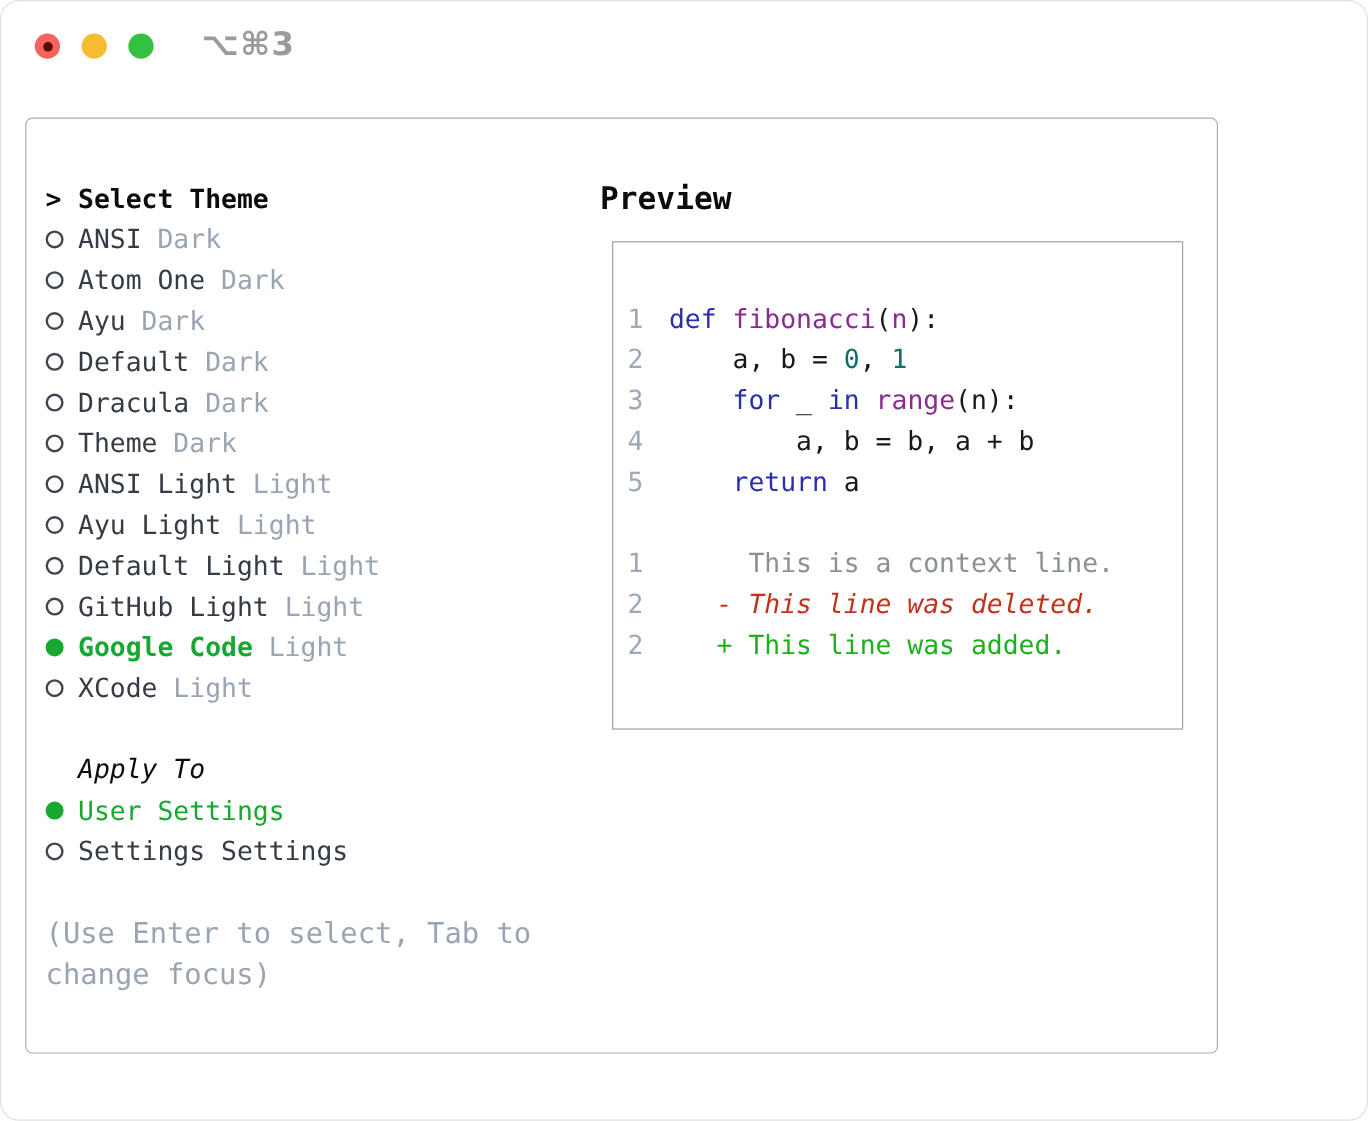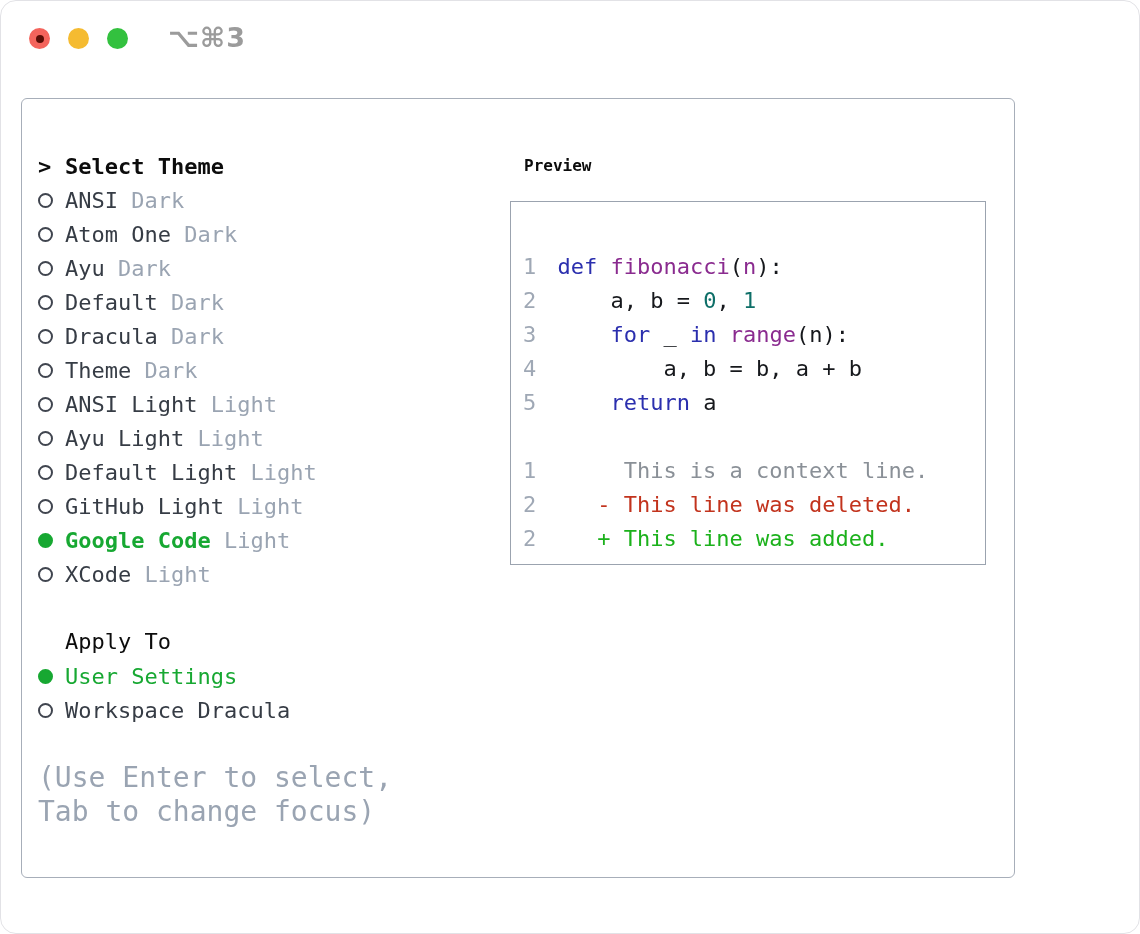--- a/index.html
+++ b/index.html
@@ -46,42 +46,42 @@
   }
   .theme-item { cursor:pointer; }
   .tname { color:var(--text-dark); }
   .tvariant { color:var(--muted-gray); margin-left:1ch;text-align:right; }
   .theme-item.selected .tname { color:var(--selection-green);font-weight:bold; }
   .theme-item.selected .radio,
   .apply-item.selected .radio { background:var(--selection-green); border-color:var(--selection-green); }
   .apply-item.selected .alabel { color:var(--selection-green); }
   .alabel { color:var(--text-dark); }
 
-  .apply-header { margin-top:34px; height:34px; line-height:34px; font-size:22px; color:var(--header-black); padding-left:27px; }
+  .apply-header { margin-top:34px; height:34px; line-height:34px; font-size:22px; color:var(--header-black); padding-left:27px;font-style:italic; }
 
   .hint {
     margin-top:34px; max-width:420px;
-    font-size:28px; line-height:34px; color:var(--muted-gray);
+    font-size:24px; line-height:34px; color:var(--muted-gray);
   }
 
   
-  .preview-header { height:34px; line-height:34px; font-size:16px; font-weight:bold; color:var(--header-black);margin-left:24px; }
+  .preview-header { height:34px; line-height:34px; font-size:26px; font-weight:bold; color:var(--header-black); }
   .preview-box {
-    margin:18px 0 0 10px; height:364px;
+    margin:18px 0 0 10px; height:407px;
     border:1.5px solid #9ba3af; background:#fff;
     padding:48px 12px 0 12px; overflow:hidden;
   }
   .code-line { white-space:pre; height:34px; line-height:34px; font-size:22px; }
   .ln { display:inline-block; width:1ch; margin-right:1.6ch; color:var(--line-number-gray); }
   .tk-pl  { color:var(--code-text); }
   .tk-kw  { color:var(--keyword-blue); }
   .tk-fn  { color:var(--function-purple); }
   .tk-num { color:var(--number-teal); }
   .tk-ctx { color:var(--context-gray); }
-  .tk-del { color:var(--deleted-red); }
+  .tk-del { color:var(--deleted-red);font-style:italic; }
   .tk-add { color:var(--added-green);text-align:center; }
 </style>
 </head>
 <body>
 
 <div class="screen">
 
   <div class="titlebar">
     <div class="traffic-lights">
       <span class="tl red">
@@ -139,21 +139,21 @@
   </div>
         </div>
 
       <div class="apply-header">Apply To</div>
 
       <div id="apply-list">
           <div class="row apply-item selected">
     <span class="marker"><span class="radio"></span></span><span class="alabel">User Settings</span>
   </div>
           <div class="row apply-item">
-    <span class="marker"><span class="radio"></span></span><span class="alabel">Workspace Dracula</span>
+    <span class="marker"><span class="radio"></span></span><span class="alabel">Settings Settings</span>
   </div>
         </div>
 
       <div class="hint">(Use Enter to select, Tab to change focus)</div>
     </div>
 
     <div class="right-col">
       <div class="preview-header">Preview</div>
       <div class="preview-box">
         <div id="code">

